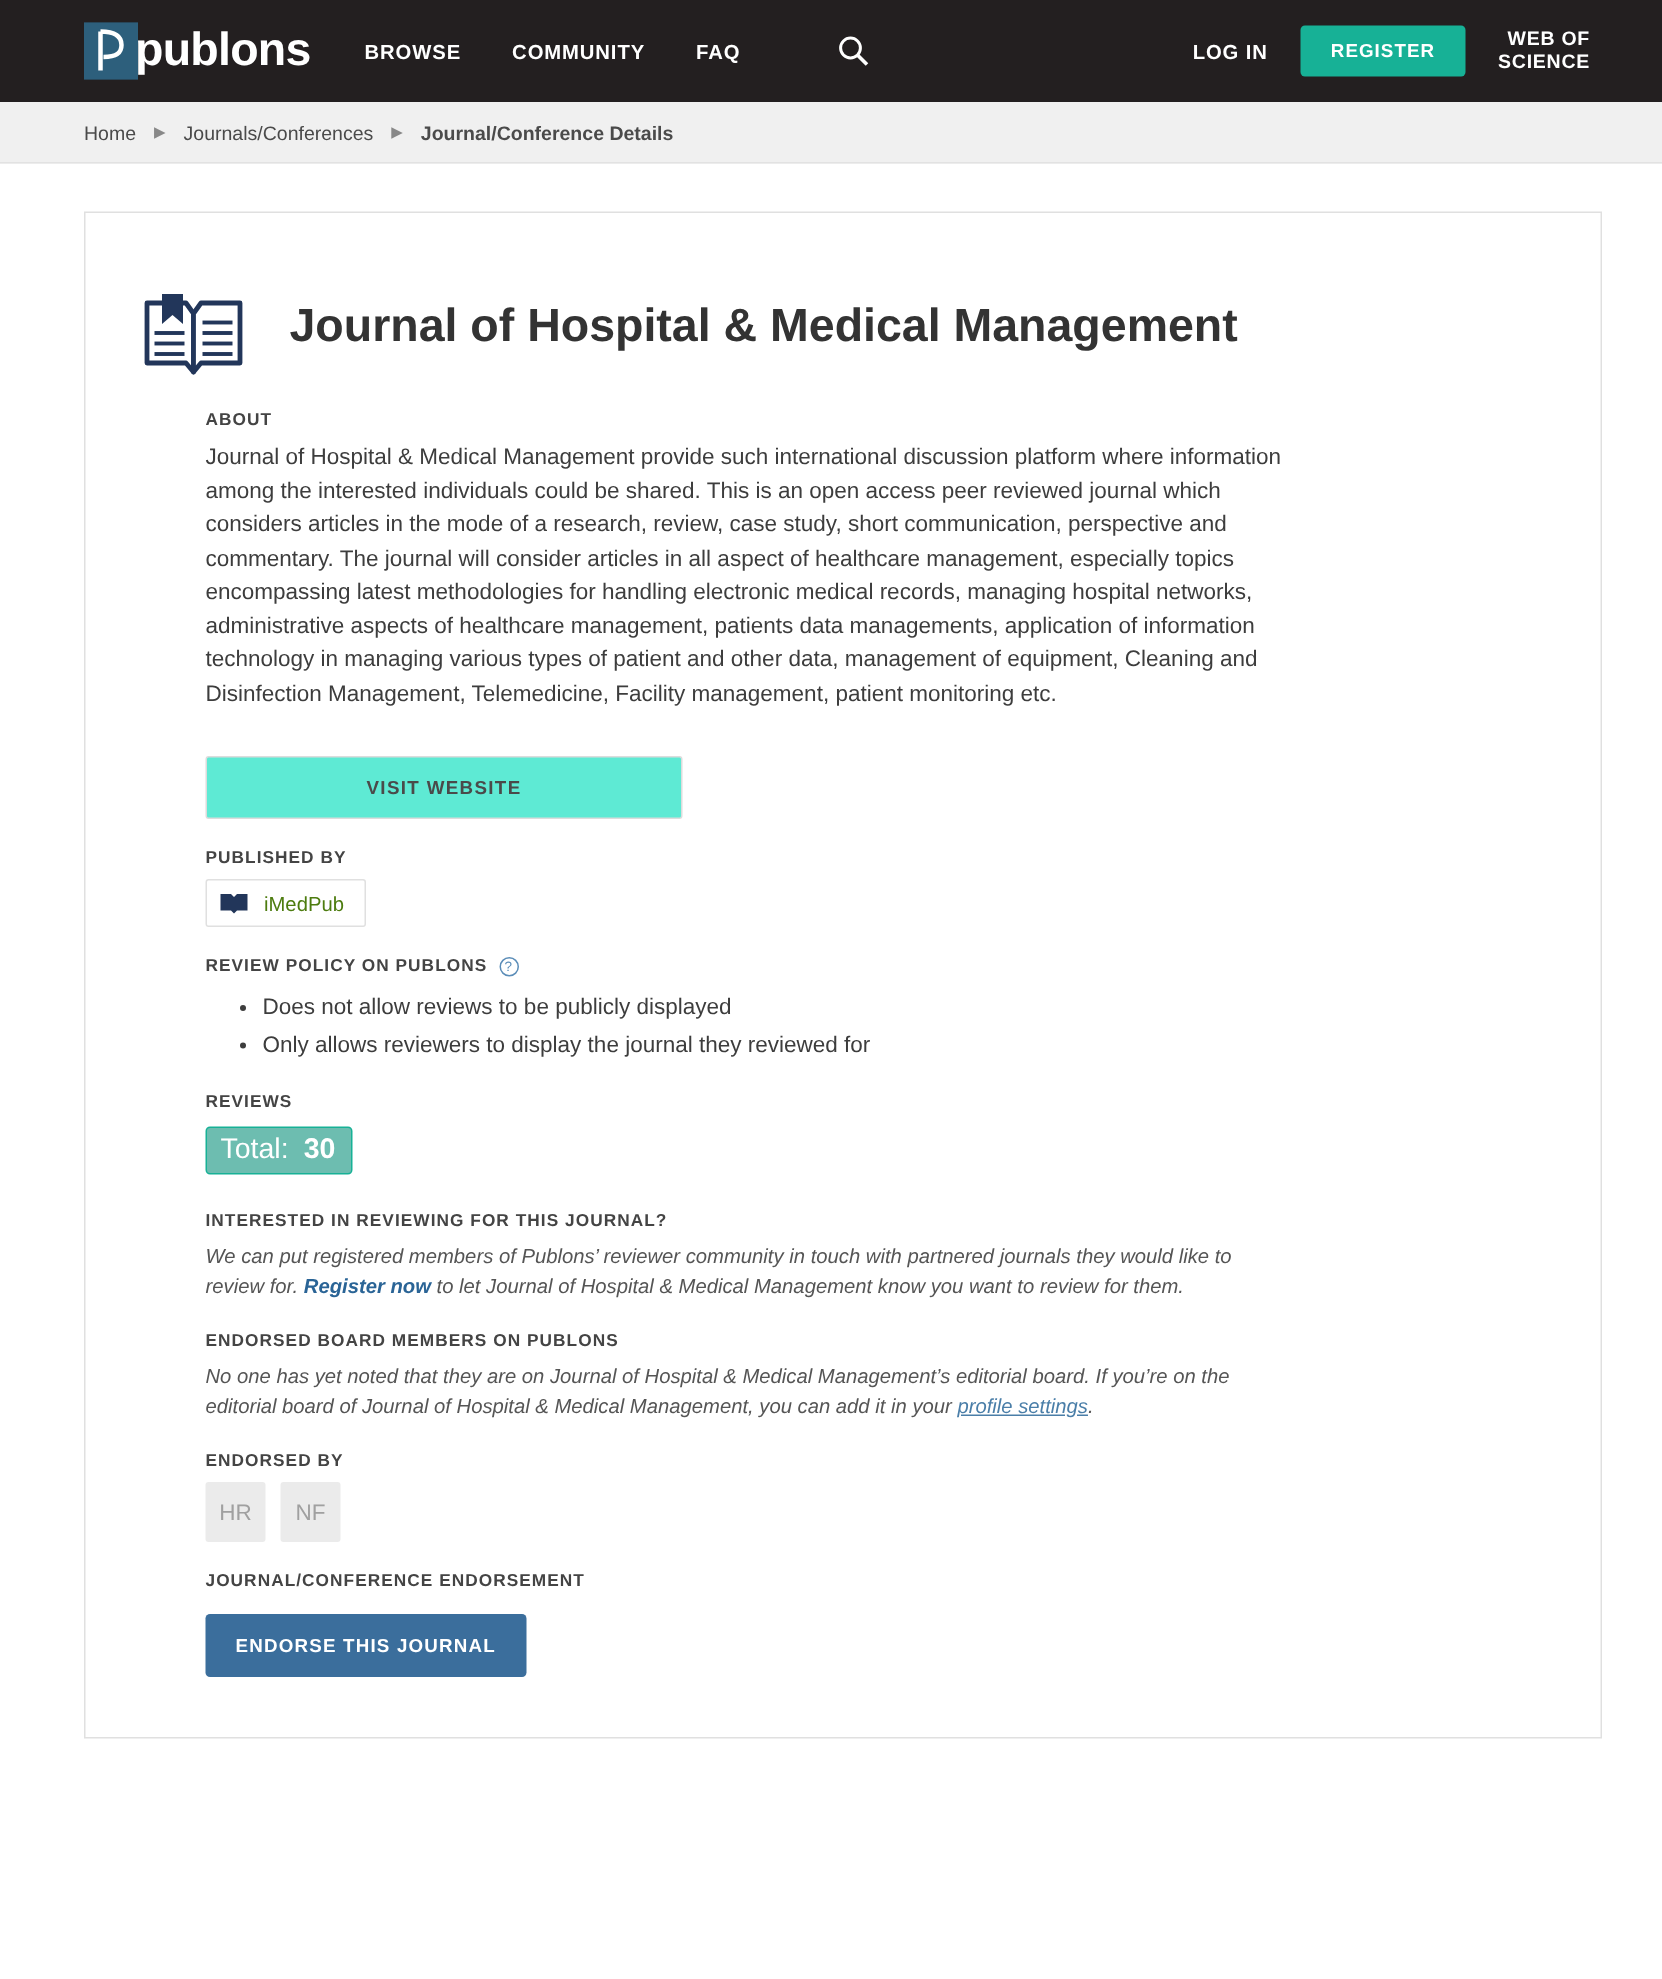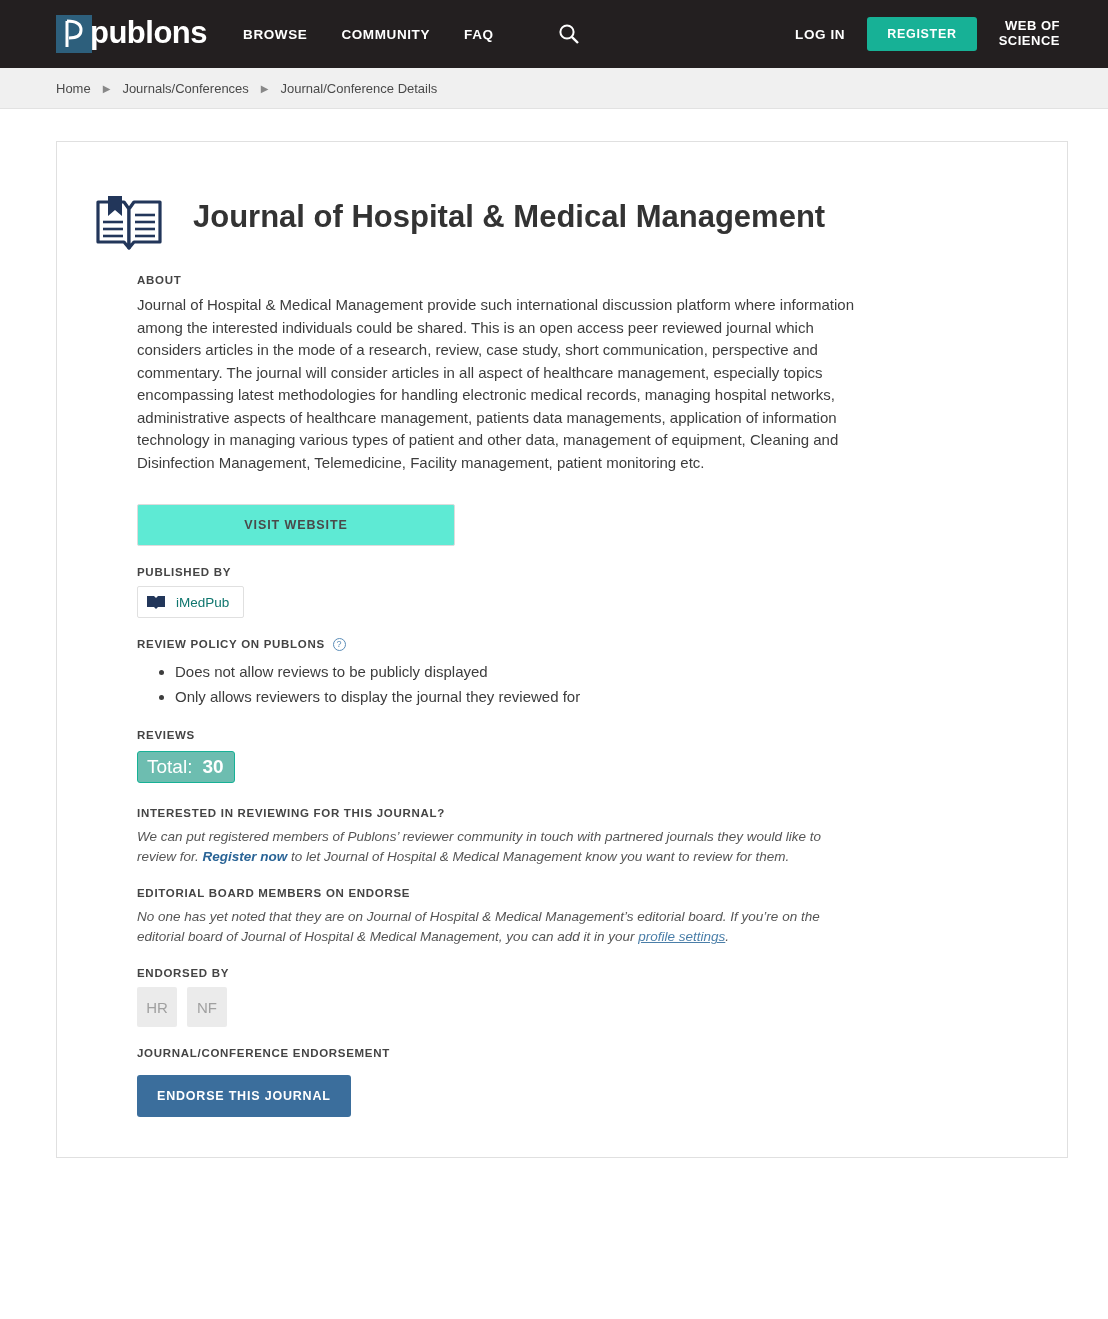--- a/index.html
+++ b/index.html
@@ -103,21 +103,21 @@
     display: flex;
     align-items: center;
     padding: 0 0 0 56px;
     font-size: 13px;
   }
   .crumb {
     color: #4a4a4a;
     text-decoration: none;
     cursor: pointer;
   }
-  .crumb.current { color: #4a4a4a; }
+  .crumb.current { color: #4a4a4a; font-weight: bold; }
   .crumb-sep {
     display: inline-block;
     margin: 0 12px;
     color: #888;
     font-size: 10px;
   }
 
   
   .page {
     padding: 32px 40px 60px 56px;
@@ -184,21 +184,21 @@
   .publisher-chip {
     display: inline-flex;
     align-items: center;
     border: 1px solid #e0e0e0;
     background: #fff;
     padding: 6px 14px 6px 8px;
     border-radius: 2px;
     cursor: pointer;
   }
   .publisher-chip .pub-ico { margin-right: 10px; display:flex; }
-  .publisher-chip .pub-name { font-size: 13.5px; color: #0f766e; }
+  .publisher-chip .pub-name { font-size: 13.5px; color: #4d7c0f; }
 
   .help-ico {
     display: inline-block;
     width: 13px; height: 13px;
     border: 1px solid #5b8db8;
     border-radius: 50%;
     color: #5b8db8;
     font-size: 9px;
     line-height: 11px;
     text-align: center;
@@ -394,21 +394,21 @@
       <div class="section-label">REVIEWS</div>
       <div class="total-badge">
         <span class="lbl">Total:</span><span class="val">30</span>
       </div>
 
       <div class="section-label">INTERESTED IN REVIEWING FOR THIS JOURNAL?</div>
       <p class="italic-note">
         <span>We can put registered members of Publons’ reviewer community in touch with partnered journals they would like to review for. </span><a class="bold-link">Register now</a><span> to let Journal of Hospital &amp; Medical Management know you want to review for them.</span>
       </p>
 
-      <div class="section-label">EDITORIAL BOARD MEMBERS ON ENDORSE</div>
+      <div class="section-label">ENDORSED BOARD MEMBERS ON PUBLONS</div>
       <p class="italic-note">
         <span>No one has yet noted that they are on Journal of Hospital &amp; Medical Management’s editorial board. If you’re on the editorial board of Journal of Hospital &amp; Medical Management, you can add it in your </span><a class="underline-link">profile settings</a><span>.</span>
       </p>
 
       <div class="section-label">ENDORSED BY</div>
       <div class="endorsers">
         <div class="endorser">HR</div>
         <div class="endorser">NF</div>
       </div>
 

